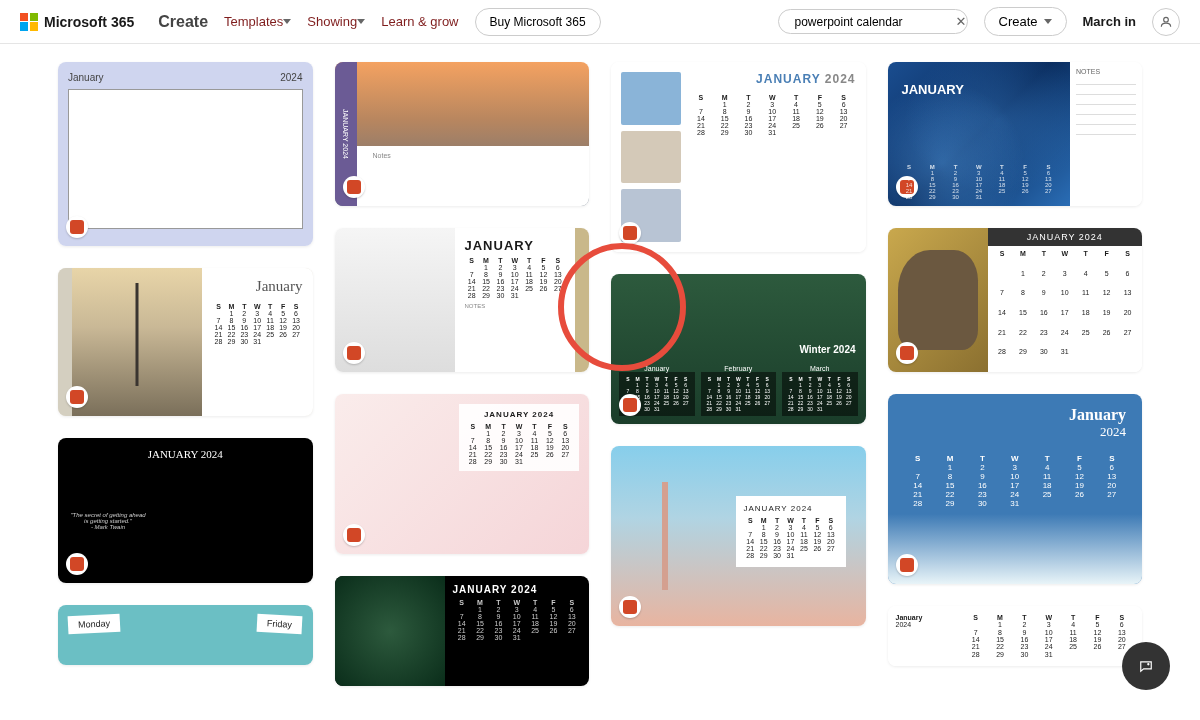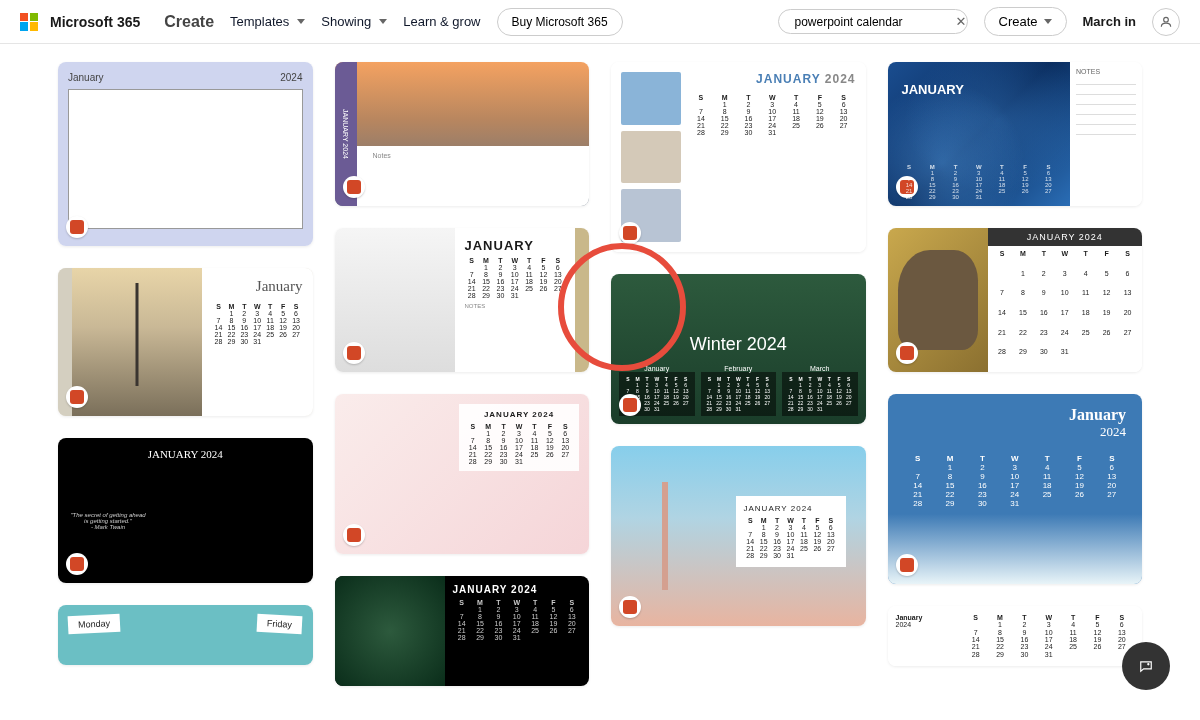--- a/index.html
+++ b/index.html
@@ -1,22 +1,22 @@
 <!DOCTYPE html>
 <html><head>
 <meta charset="utf-8">
 <style>
 * { margin: 0; padding: 0; box-sizing: border-box; }
 body { font-family: 'Segoe UI', -apple-system, sans-serif; background: #fff; color: #1a1a1a; }
 .header { display: flex; align-items: center; height: 44px; padding: 0 20px; border-bottom: 1px solid #e5e5e5; gap: 16px; }
-.logo { display: flex; align-items: center; gap: 12px; font-weight: 600; font-size: 14px; }
+.logo { display: flex; align-items: center; gap: 6px; font-weight: 600; font-size: 14px; }
 .ms-logo { width: 18px; height: 18px; display: grid; grid-template-columns: 1fr 1fr; grid-template-rows: 1fr 1fr; gap: 1.5px; }
 .ms-logo span:nth-child(1){background:#f25022}.ms-logo span:nth-child(2){background:#7fba00}.ms-logo span:nth-child(3){background:#00a4ef}.ms-logo span:nth-child(4){background:#ffb900}
 .nav-create { font-weight: 700; font-size: 16px; color: #444; margin-left: 8px; }
-.nav-item { font-size: 13px; color: #0f172a; display: flex; align-items: center; gap: 8px; cursor: pointer; }
+.nav-item { font-size: 13px; color: #7f1d1d; display: flex; align-items: center; gap: 0; cursor: pointer; }
 .chev { width: 0; height: 0; border-left: 4px solid transparent; border-right: 4px solid transparent; border-top: 5px solid #666; }
 .btn-outline { border: 1px solid #ccc; border-radius: 18px; padding: 6px 14px; font-size: 12px; background: #fff; cursor: pointer; font-family: inherit; }
 .spacer { flex: 1; }
 .search-box { display: flex; align-items: center; border: 1px solid #ccc; border-radius: 18px; padding: 4px 10px; width: 190px; gap: 6px; }
 .search-box input { border: none; outline: none; font-size: 12px; flex: 1; font-family: inherit; }
 .search-x { font-size: 13px; color: #666; cursor: pointer; }
 .create-btn { border: 1px solid #ccc; border-radius: 18px; padding: 6px 14px; font-size: 13px; display: flex; align-items: center; gap: 6px; cursor: pointer; background:#fff; font-family:inherit;}
 .signin { font-size: 13px; font-weight: 600; cursor:pointer; }
 .avatar { width: 28px; height: 28px; border-radius: 50%; border: 1px solid #ccc; display: flex; align-items: center; justify-content: center; font-size: 14px; color:#666; cursor:pointer;}
 .page { padding: 18px 58px; }
@@ -452,21 +452,21 @@
               <span>31</span>
             </div>
         </div>
       </div>
       <div class="pp-badge"></div>
     </div>
 
     <div class="card">
       <div class="c10">
         <div style="flex:1;display:flex;flex-direction:column;justify-content:flex-end">
-          <div style="color:#fff;text-align:center;padding:10px;font-weight:400;font-size:18px">Winter 2024</div>
+          <div style="color:#fff;text-align:right;padding:10px;font-weight:700;font-size:10px">Winter 2024</div>
           <div style="display:flex;gap:6px;padding:0 8px 8px">
             <div style="flex:1">
               <div class="c10-m">January</div>
               <div class="c10-bot cal-grid">
                   <span style="font-weight: 600;">S</span>
                   <span style="font-weight: 600;">M</span>
                   <span style="font-weight: 600;">T</span>
                   <span style="font-weight: 600;">W</span>
                   <span style="font-weight: 600;">T</span>
                   <span style="font-weight: 600;">F</span>

